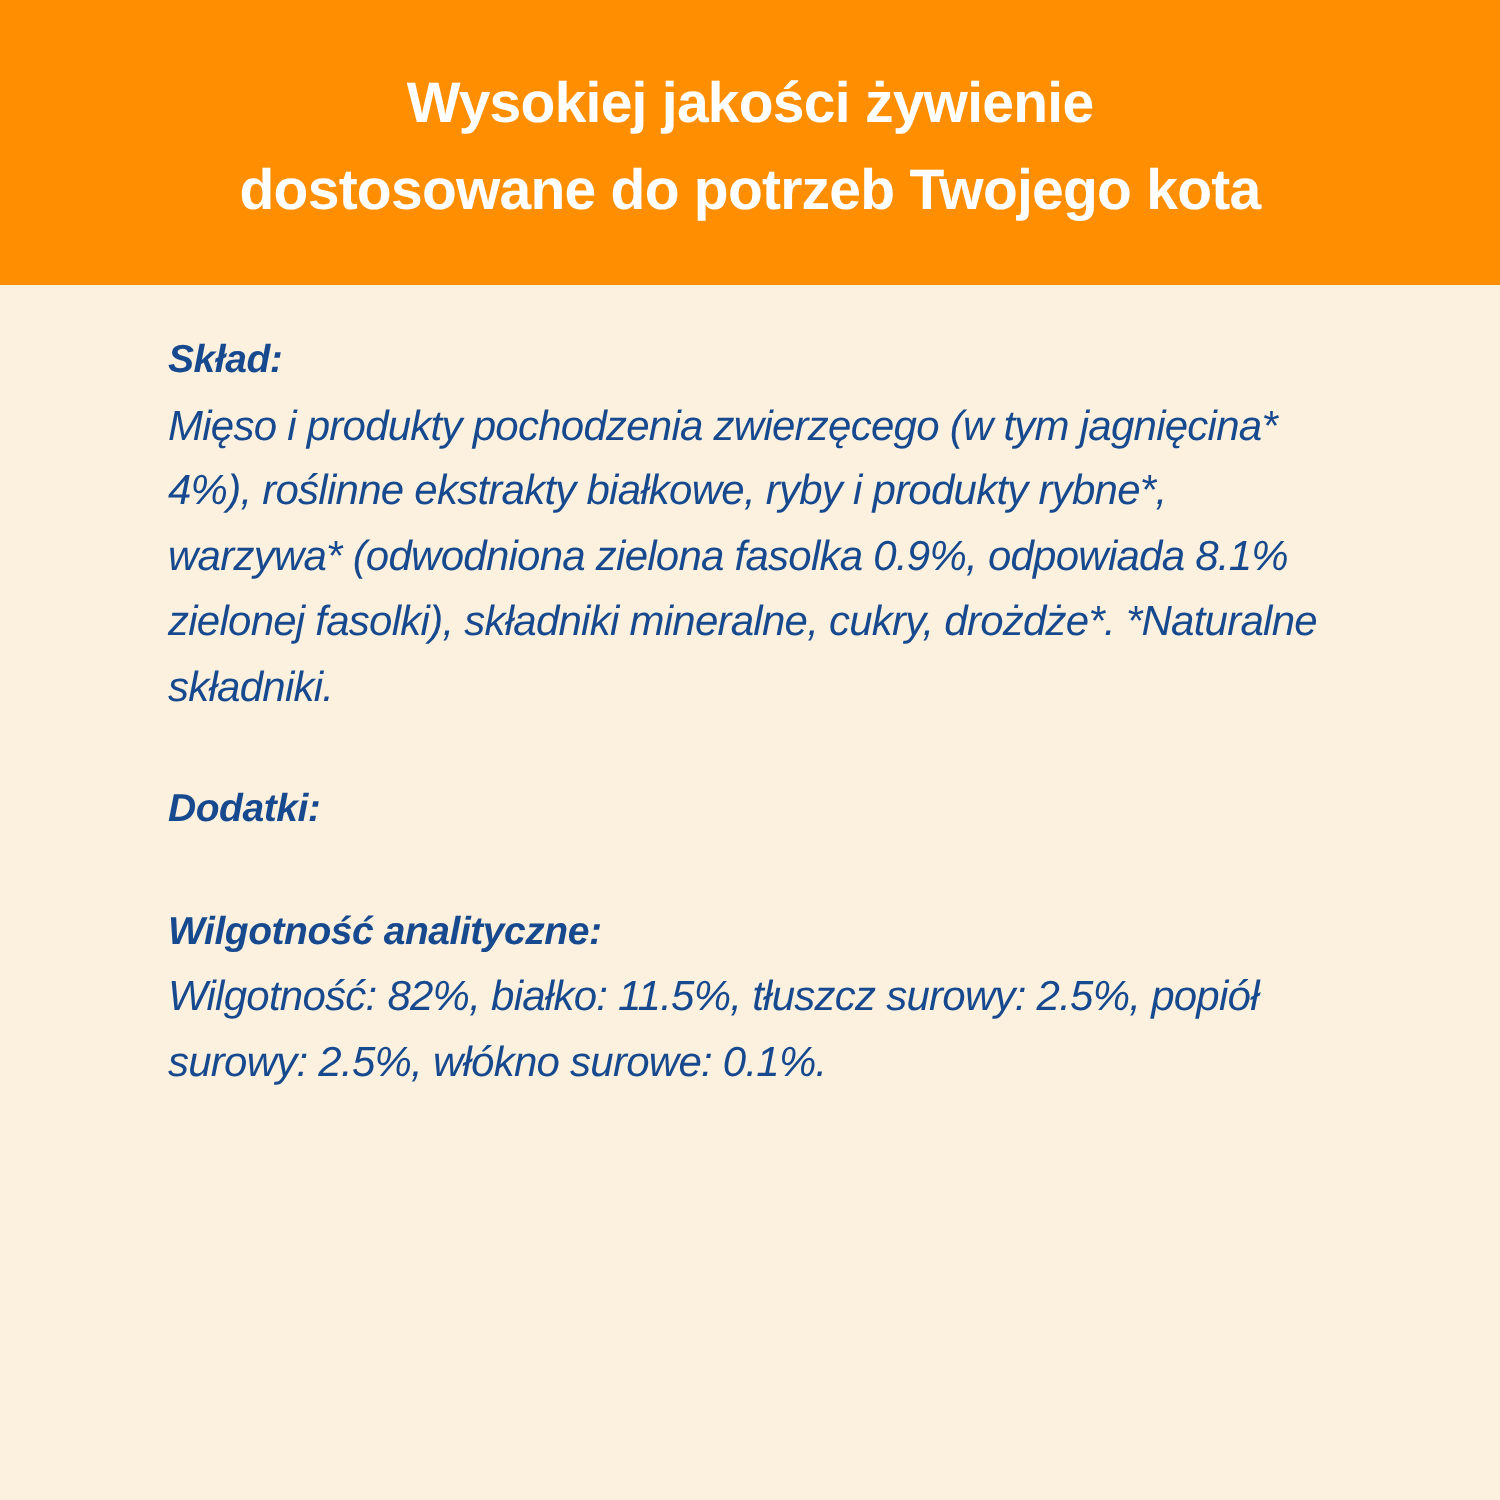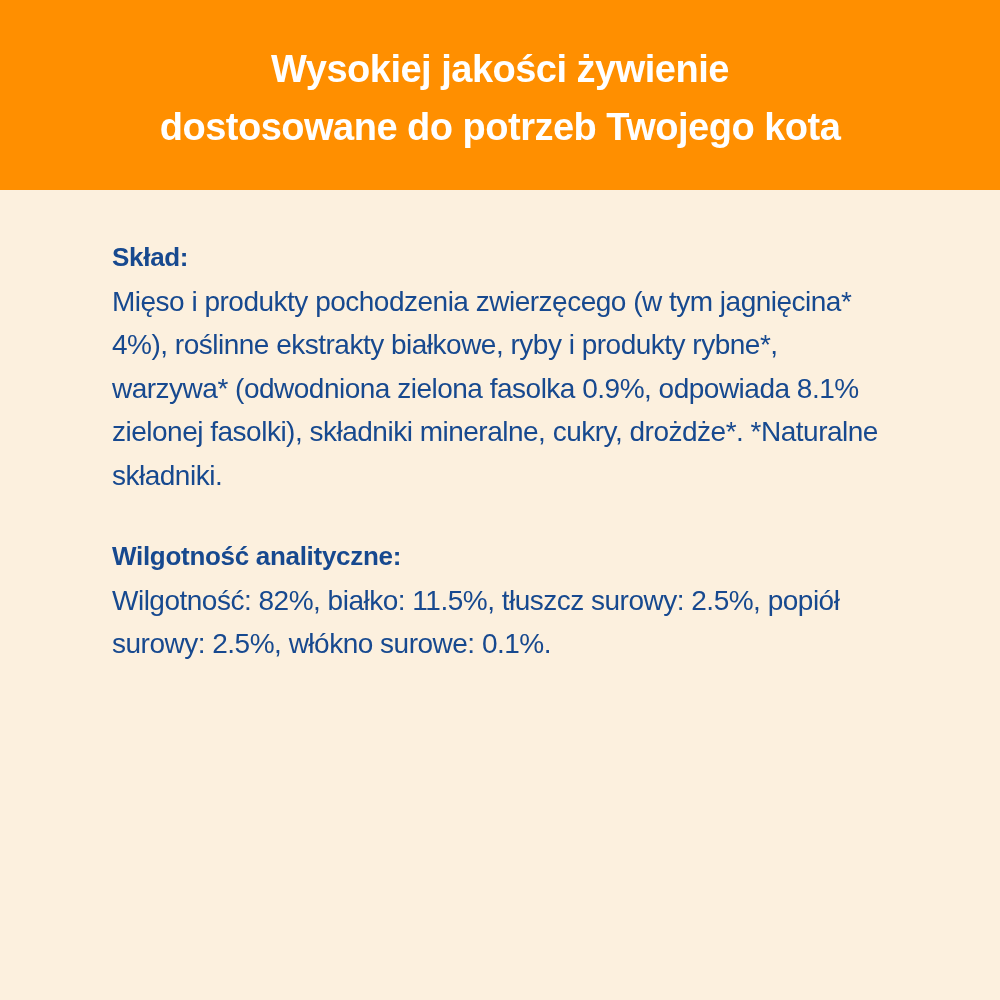--- a/index.html
+++ b/index.html
@@ -30,22 +30,23 @@
     font-size: 38px;
     font-weight: bold;
     line-height: 58px;
     letter-spacing: -0.5px;
     text-align: center;
     white-space: pre-line;
     margin-top: 6px;
   }
 
   .content {
-    padding: 46px 40px 0 112px;
+    padding: 28px 40px 0 112px;
     color: var(--navy);
+    font-style: italic;
   }
   .section { margin-bottom: 38px; }
   .section h2 {
     font-size: 26px;
     font-weight: bold;
     line-height: 43.5px;
     letter-spacing: -0.3px;
     color: var(--navy);
   }
   .section p {
@@ -71,20 +72,21 @@
   <div class="section">
     <h2>Skład:</h2>
     <p>Mięso i produkty pochodzenia zwierzęcego (w tym jagnięcina*
 4%), roślinne ekstrakty białkowe, ryby i produkty rybne*,
 warzywa* (odwodniona zielona fasolka 0.9%, odpowiada 8.1%
 zielonej fasolki), składniki mineralne, cukry, drożdże*. *Naturalne
 składniki.</p>
   </div>
 
   <div class="section">
+    <h2>Dodatki:</h2>
   </div>
 
   <div class="section">
     <h2>Wilgotność analityczne:</h2>
     <p>Wilgotność: 82%, białko: 11.5%, tłuszcz surowy: 2.5%, popiół
 surowy: 2.5%, włókno surowe: 0.1%.</p>
   </div>
 
 </div>
 

